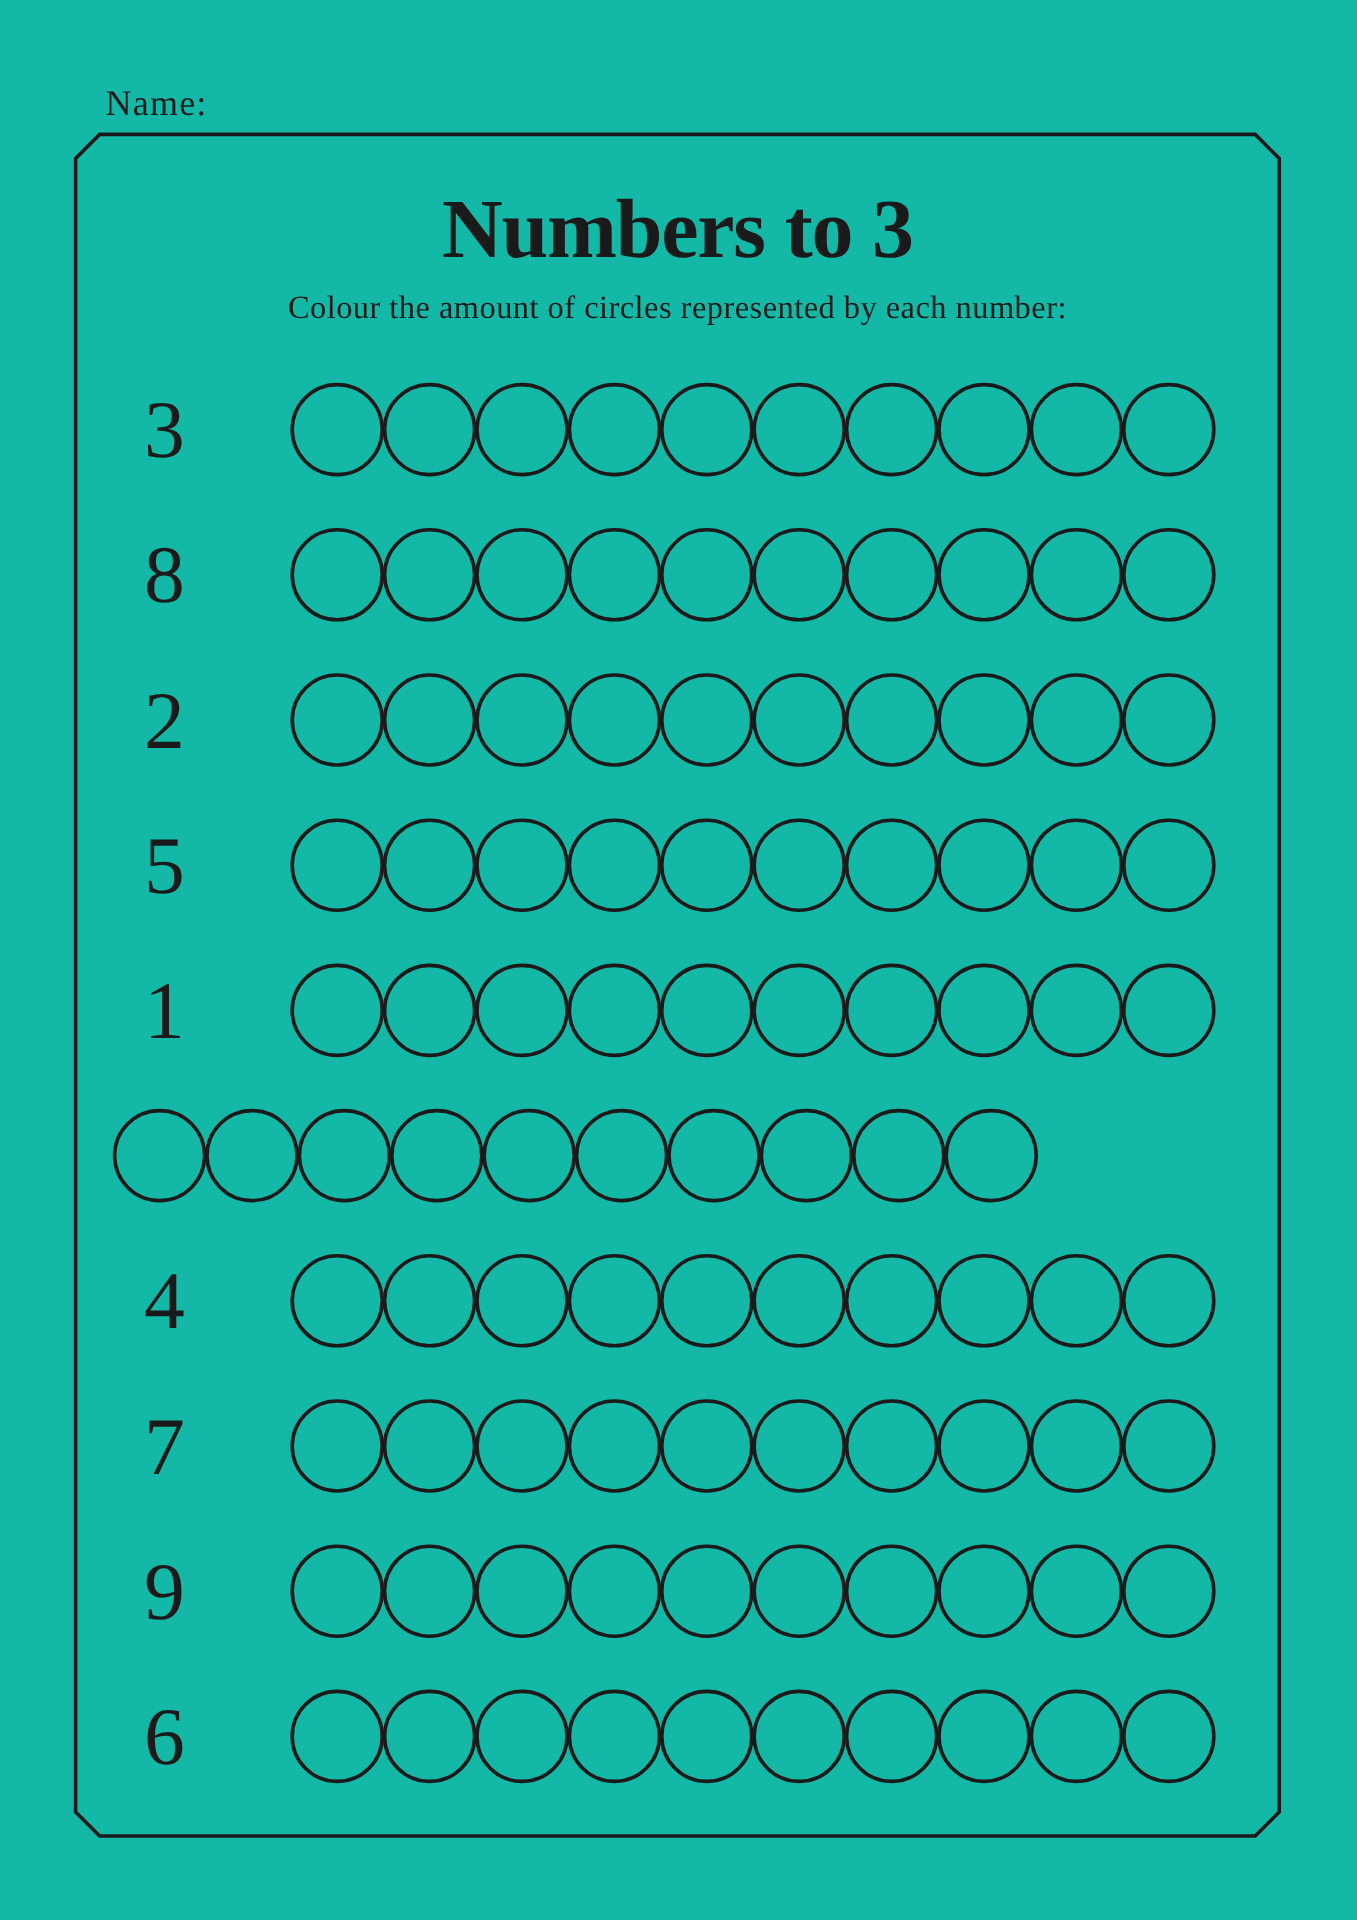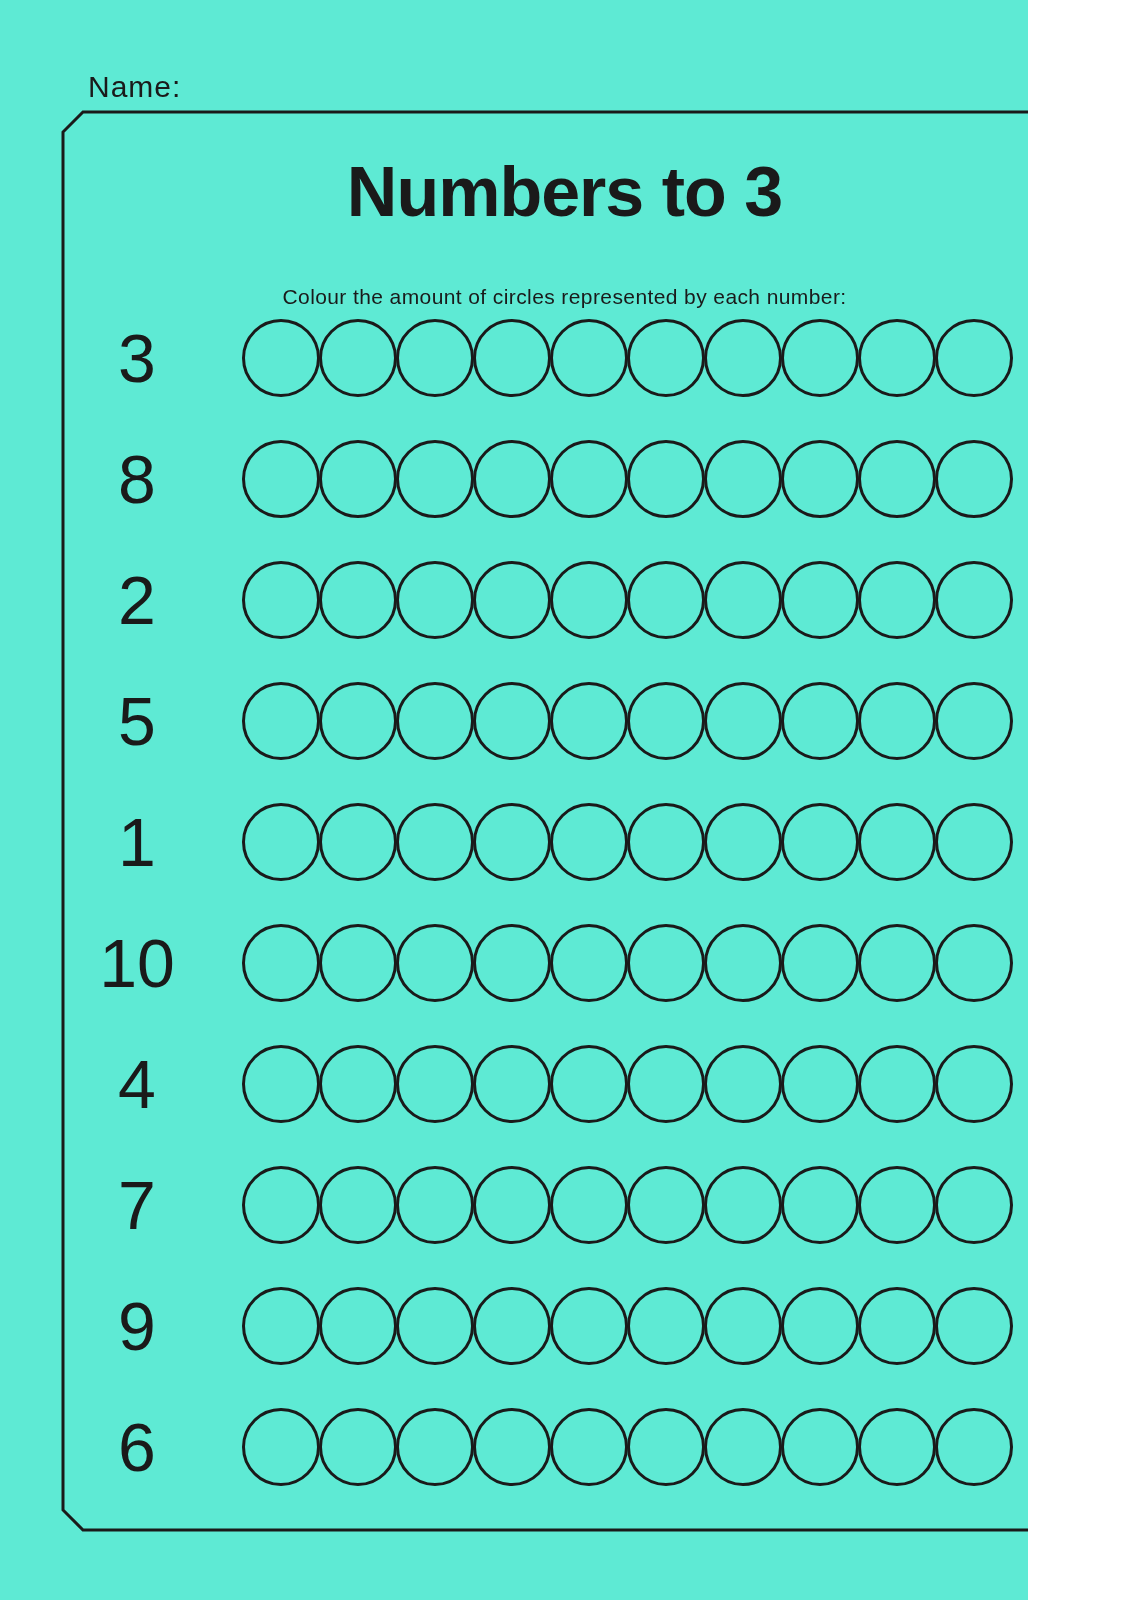--- a/index.html
+++ b/index.html
@@ -2,24 +2,24 @@
 <html><head>
 <meta charset="utf-8">
 <style>
   html, body {
     margin: 0;
     padding: 0;
     background: #ffffff;
   }
   .page {
     position: relative;
-    width: 1028px;
+    width: 1131px;
     height: 1600px;
-    background: #5eead4;
-    font-family: Liberation Sans, sans-serif;
+    background: #14b8a6;
+    font-family: Liberation Serif, serif;
     color: #1a1a1a;
     overflow: hidden;
   }
   .name-label {
     position: absolute;
     left: 88px;
     top: 70px;
     font-size: 30px;
     letter-spacing: 1px;
     color: #1a1a1a;
@@ -42,24 +42,23 @@
     font-weight: bold;
     letter-spacing: -1px;
     color: #1a1a1a;
   }
   .sheet-instruction {
     position: absolute;
     left: 63px;
     top: 241px;
     width: 1003px;
     text-align: center;
-    font-size: 21px;
+    font-size: 27px;
     letter-spacing: 0.4px;
     color: #1a1a1a;
-    margin-top: 44px;
   }
   .rows {
     position: absolute;
     left: 0;
     top: 297px;
     width: 1131px;
     display: flex;
     flex-direction: column;
   }
   .row {
@@ -182,21 +181,20 @@
           <div class="circle"></div>
           <div class="circle"></div>
           <div class="circle"></div>
           <div class="circle"></div>
           <div class="circle"></div>
           <div class="circle"></div>
         </div>
     </div>
 
     <div class="row">
-      <div class="row-number">10</div>
       <div class="circles">
           <div class="circle"></div>
           <div class="circle"></div>
           <div class="circle"></div>
           <div class="circle"></div>
           <div class="circle"></div>
           <div class="circle"></div>
           <div class="circle"></div>
           <div class="circle"></div>
           <div class="circle"></div>

